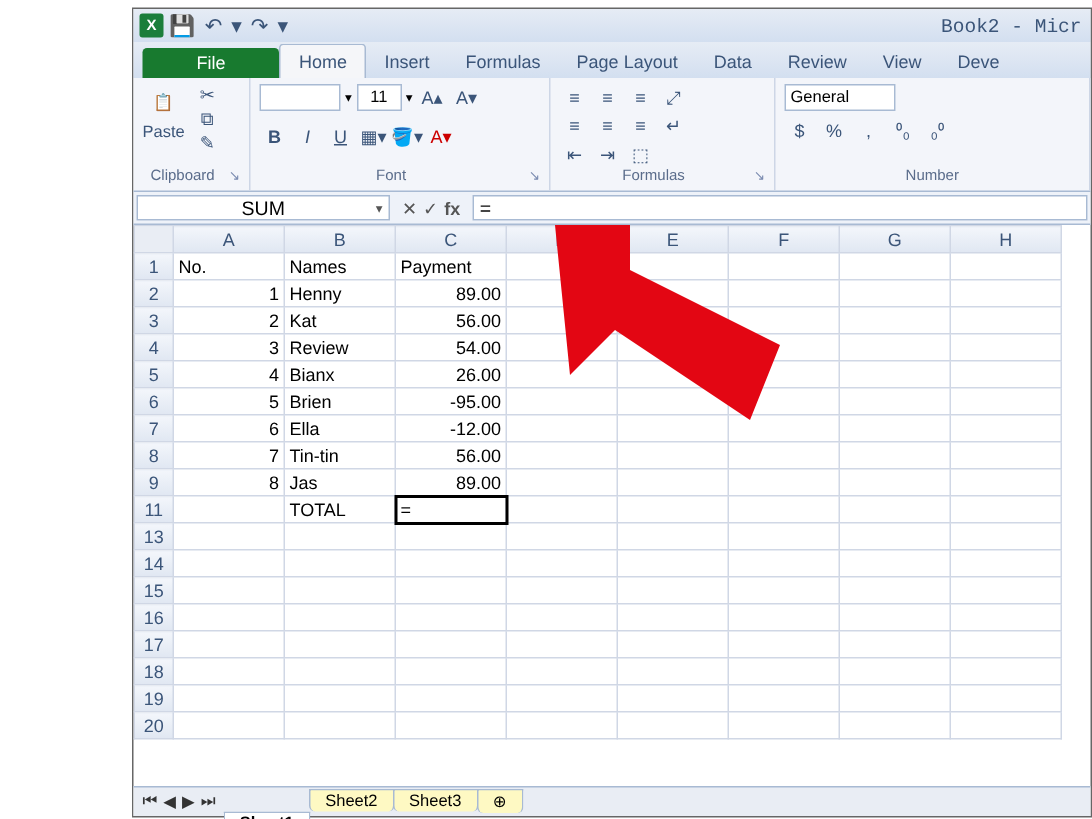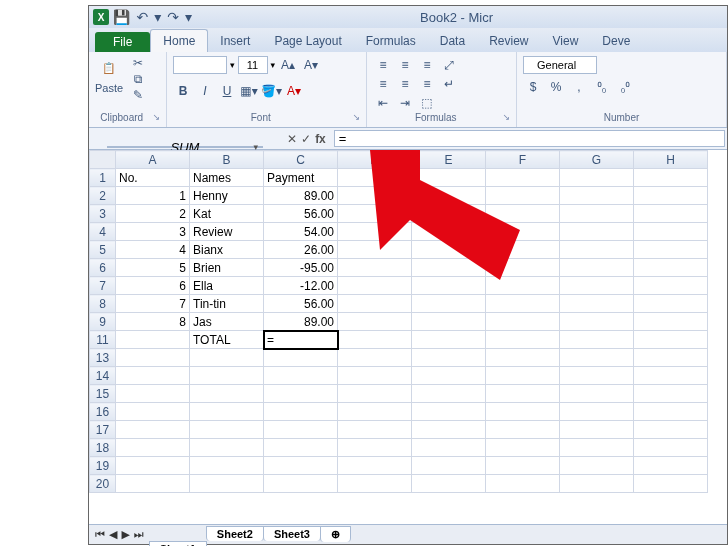--- a/index.html
+++ b/index.html
@@ -3,25 +3,25 @@
 <meta charset="utf-8">
 <style>
   * { box-sizing: border-box; margin: 0; padding: 0; font-family: "Segoe UI", Tahoma, sans-serif; }
   body { background: #fff; width: 728px; height: 546px; overflow: hidden; position: relative; }
   .app-frame { position: absolute; left: 88px; top: 5px; width: 640px; height: 540px; border: 1px solid #666; background: #fff; }
 
   
   .title-bar { height: 22px; background: linear-gradient(#e6ecf5, #d3dff0); display: flex; align-items: center; padding: 0 4px; font-size: 12px; }
   .excel-icon { width: 16px; height: 16px; background: #1b7e3b; color: #fff; font-size: 10px; font-weight: bold; display: flex; align-items: center; justify-content: center; border-radius: 2px; margin-right: 4px; }
   .qat { display: flex; gap: 6px; align-items: center; color: #3b5579; font-size: 14px; }
-  .title-text { flex: 1; text-align: center; padding-right: 2px; color: #3b5579; font-size: 13px; overflow: hidden; white-space: nowrap; }
+  .title-text { flex: 1; text-align: right; padding-right: 2px; color: #3b5579; font-size: 13px; overflow: hidden; white-space: nowrap; font-family: Liberation Mono, monospace; }
 
   
   .tabs { height: 24px; background: linear-gradient(#e6ecf5,#d3dff0); display: flex; align-items: flex-end; padding: 0 6px; gap: 0; font-size: 12px; }
-  .file-tab { background: #187a2f; color: #fff; padding: 3px 18px; border-radius: 3px 3px 0 0; cursor: pointer; font-size: 12px; }
+  .file-tab { background: #187a2f; color: #fff; padding: 3px 36px; border-radius: 3px 3px 0 0; cursor: pointer; font-size: 12px; }
   .ribbon-tab { color: #3b5579; padding: 4px 12px; cursor: pointer; }
   .ribbon-tab.active { background: #f5f6f9; border: 1px solid #a8bad3; border-bottom: none; border-radius: 3px 3px 0 0; }
 
   
   .ribbon { height: 76px; background: #f3f5fa; border-bottom: 1px solid #a8bad3; display: flex; }
   .ribbon-group { border-right: 1px solid #cdd6e6; padding: 4px 6px 2px 6px; display: flex; flex-direction: column; justify-content: space-between; position: relative; }
   .group-body { display: flex; gap: 6px; align-items: flex-start; flex-wrap: wrap; }
   .group-label { font-size: 10px; color: #5a6c8b; text-align: center; padding-bottom: 2px; }
   .group-label .launcher { float: right; font-size: 9px; color: #7a8bb0; margin-left: 4px; }
 
@@ -31,44 +31,44 @@
   .mini { width: 18px; height: 14px; font-size: 12px; display: flex; align-items: center; justify-content: center; color: #3b5579; cursor: pointer; }
 
   .font-row { display: flex; gap: 3px; align-items: center; }
   .font-name { width: 54px; height: 18px; border: 1px solid #a8bad3; font-size: 11px; padding: 0 3px; background: #fff; }
   .font-size { width: 30px; height: 18px; border: 1px solid #a8bad3; font-size: 11px; padding: 0 3px; background: #fff; text-align: center; }
   .icon-btn { min-width: 20px; height: 18px; font-size: 12px; display: inline-flex; align-items: center; justify-content: center; color: #3b5579; cursor: pointer; }
   .font-icons { display: flex; gap: 2px; margin-top: 4px; }
 
   .align-grid { display: grid; grid-template-columns: repeat(4, 18px); grid-auto-rows: 16px; gap: 3px 4px; }
   .num-box { display: flex; flex-direction: column; gap: 4px; }
-  .num-dd { width: 74px; height: 18px; border: 1px solid #a8bad3; font-size: 11px; padding: 0 13px; background: #fff; }
+  .num-dd { width: 74px; height: 18px; border: 1px solid #a8bad3; font-size: 11px; padding: 0 3px; background: #fff; }
 
   
   .fx-row { height: 22px; border-bottom: 1px solid #a8bad3; display: flex; align-items: stretch; background: #eef2f9; }
-  .name-box { width: 156px; border-right: 1px solid #a8bad3; display: flex; align-items: center; justify-content: center; font-style: italic; font-size: 13px; background: #fff; position: relative; margin: 18px; border: 1px solid #a8bad3; }
+  .name-box { width: 169px; border-right: 1px solid #a8bad3; display: flex; align-items: center; justify-content: center; font-size: 13px; background: #fff; position: relative; margin: 2px; border: 1px solid #a8bad3; }
   .name-box::after { content: "▾"; position: absolute; right: 4px; font-size: 9px; color: #555; font-style: normal; }
   .fx-controls { display: flex; align-items: center; gap: 4px; padding: 0 6px; color: #555; font-size: 12px; }
   .fx-btn { font-weight: bold; }
   .formula-input { flex: 1; background: #fff; border: 1px solid #a8bad3; margin: 2px; padding: 0 4px; font-size: 13px; display: flex; align-items: center; }
 
   
   .grid-wrap { position: relative; height: 370px; overflow: hidden; }
   table.sheet { border-collapse: collapse; table-layout: fixed; }
   .sheet th, .sheet td { border: 1px solid #d0d7e5; font-size: 12px; height: 18px; padding: 0 3px; background: #fff; white-space: nowrap; overflow: hidden; }
   .corner { width: 26px; background: #e9edf4 !important; }
   th.colhead { background: linear-gradient(#f3f6fb,#e0e7f2); color: #3b5579; font-weight: normal; text-align: center; width: 74px; }
   th.rowhead { width: 26px; background: linear-gradient(#f3f6fb,#e0e7f2); color: #3b5579; font-weight: normal; text-align: center; }
   td.num { text-align: right; }
   td.active { outline: 2px solid #000; outline-offset: -1px; }
 
   
   .sheet-tabs { position: absolute; bottom: 0; left: 0; right: 0; height: 20px; background: #e9edf4; border-top: 1px solid #a8bad3; display: flex; align-items: center; font-size: 11px; }
   .nav-btns { display: flex; gap: 4px; padding: 0 6px; color: #333; }
-  .stab { padding: 1px 10px; border: 1px solid #a8bad3; border-bottom: none; background: #ffffff; margin-left: -1px; border-radius: 0 0 4px 4px; transform: translateY(-1px); cursor: pointer; font-weight: bold; }
+  .stab { padding: 1px 10px; border: 1px solid #a8bad3; border-bottom: none; background: #fef9c3; margin-left: -1px; border-radius: 0 0 4px 4px; transform: translateY(-1px); cursor: pointer; }
   .stab.active { background: #fff; font-weight: bold; margin-top: 29px; }
 
   
   .red-arrow { position: absolute; left: 350px; top: 140px; width: 180px; height: 140px; pointer-events: none; }
 </style>
 </head>
 <body>
 
 <div class="app-frame">
 
@@ -81,22 +81,22 @@
       <span>↷</span>
       <span>▾</span>
     </div>
     <div class="title-text">Book2 - Micr</div>
   </div>
 
   <div class="tabs">
     <div class="file-tab">File</div>
     <div class="ribbon-tab active">Home</div>
     <div class="ribbon-tab">Insert</div>
+    <div class="ribbon-tab">Formulas</div>
     <div class="ribbon-tab">Page Layout</div>
-    <div class="ribbon-tab">Formulas</div>
     <div class="ribbon-tab">Data</div>
     <div class="ribbon-tab">Review</div>
     <div class="ribbon-tab">View</div>
     <div class="ribbon-tab">Deve</div>
   </div>
 
   <div class="ribbon">
 
     <div class="ribbon-group" style="width:78px">
       <div class="group-body">

